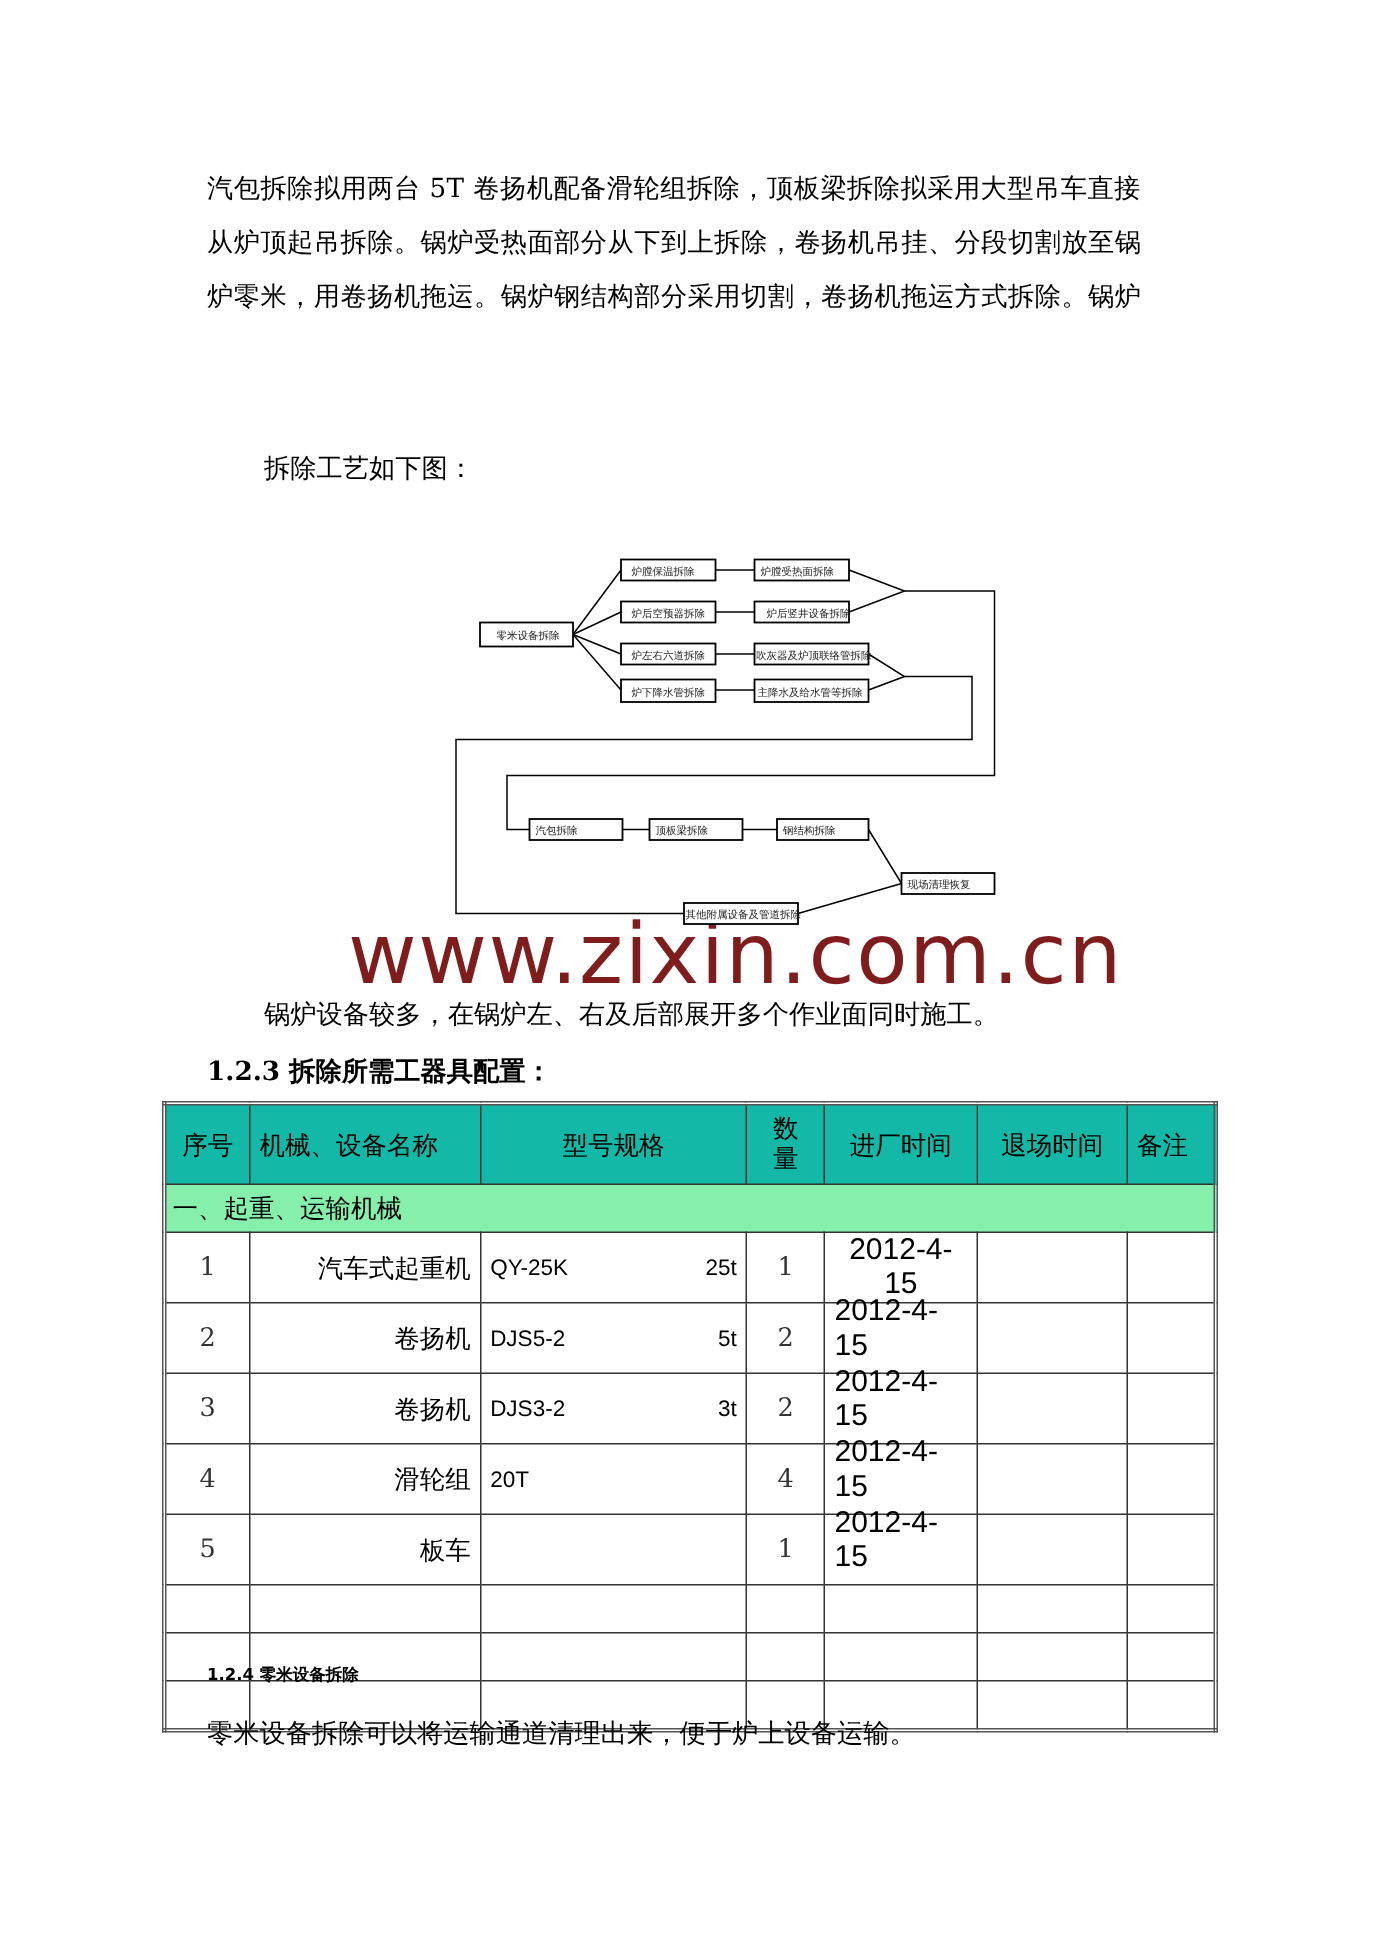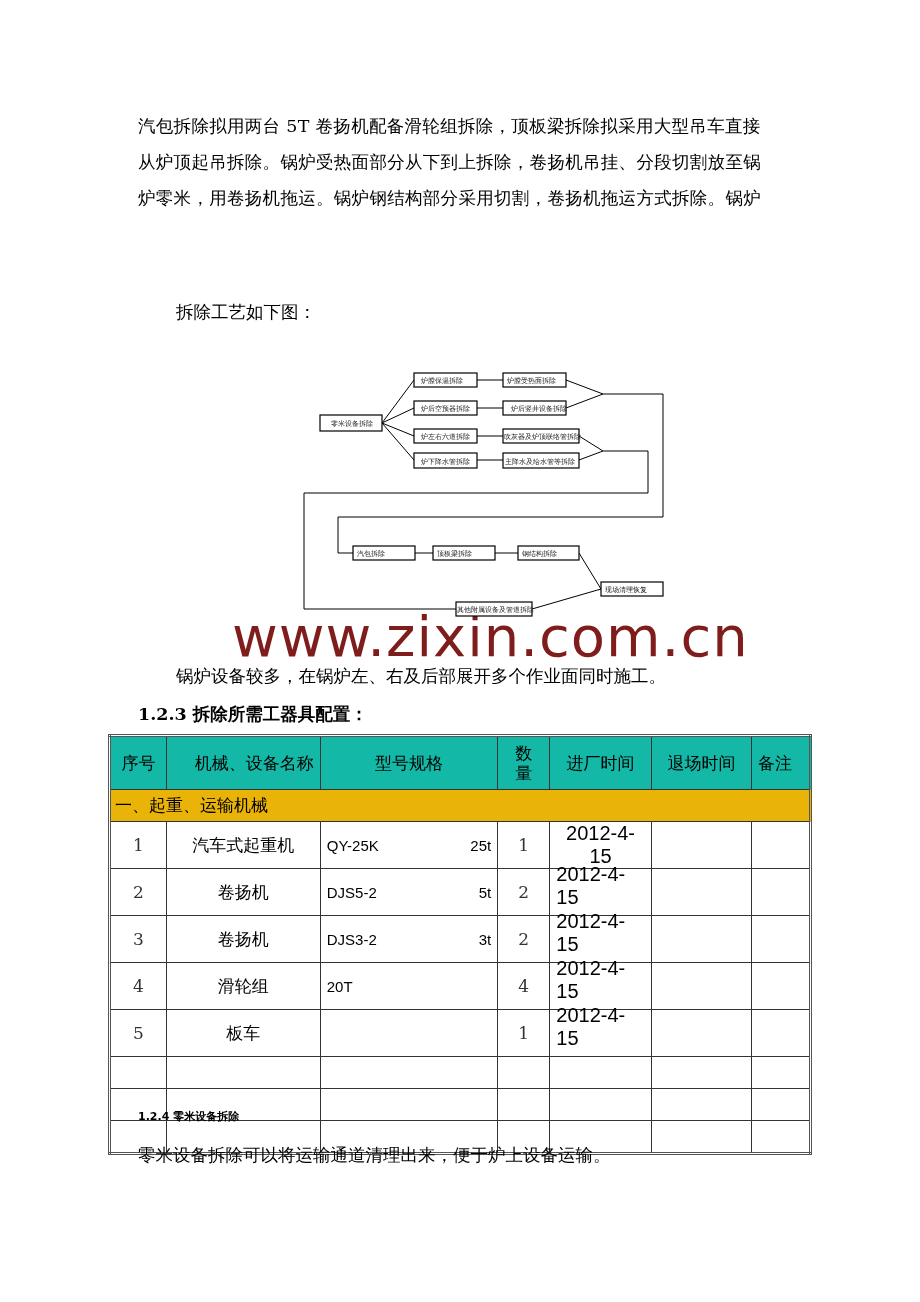--- a/index.html
+++ b/index.html
@@ -16,23 +16,23 @@
                font-family: "DejaVu Sans", "Liberation Sans", sans-serif; letter-spacing: 1px; white-space: nowrap; }
   svg.diagram { position: absolute; left: 0; top: 0; }
   .box { fill: #fff; stroke: #000; stroke-width: 1.2; }
   .boxtext { font-size: 7px; font-family: "DejaVu Serif", serif; fill: #222; }
   .conn { stroke: #000; stroke-width: 1; fill: none; }
 
   table.equip { position: absolute; left: 108px; top: 734px; width: 704px; border-collapse: collapse;
                 border: 3px double #555; font-size: 17px; }
   table.equip td, table.equip th { border: 1px solid #333; padding: 0 6px; height: 31px; font-weight: normal; }
   table.equip th { background: #14b8a6; height: 52px; }
-  table.equip tr.cat td { background: #eab308; text-align: left; padding-left: 4px; }
+  table.equip tr.cat td { background: #86efac; text-align: left; padding-left: 4px; }
   .c-no { width: 44px; text-align: center; }
-  .c-name { width: 145px; text-align: center; }
+  .c-name { width: 145px; text-align: right; }
   .c-model { width: 168px; }
   .c-qty { width: 40px; text-align: center; }
   .c-in { width: 90px; text-align: center; }
   .c-out { width: 90px; text-align: center; }
   .c-note { width: 46px; text-align: left; }
   .model-wrap { display: flex; justify-content: space-between; font-family: "Liberation Sans", "DejaVu Sans", sans-serif; font-size: 15px; gap: 20px; }
   .date { font-family: "Liberation Sans", "DejaVu Sans", sans-serif; font-size: 20px; display: inline-block; transform: translateY(-6px); }
   .num { color: #333; }
   th .qty-label { display: inline-block; width: 1em; line-height: 20px; }
 </style>
@@ -134,21 +134,21 @@
 </svg>
 
 <div class="indent" style="top:664px;">锅炉设备较多，在锅炉左、右及后部展开多个作业面同时施工。</div>
 
 <div class="heading" style="top:702px;">1.2.3 拆除所需工器具配置：</div>
 
 <table class="equip">
   <tbody>
       <tr>
     <th class="c-no">序号</th>
-    <th class="c-name" style="text-align:right">机械、设备名称</th>
+    <th class="c-name" style="text-align:left">机械、设备名称</th>
     <th class="c-model">型号规格</th>
     <th class="c-qty"><span class="qty-label">数量</span></th>
     <th class="c-in">进厂时间</th>
     <th class="c-out">退场时间</th>
     <th class="c-note">备注</th>
   </tr>
   <tr class="cat">
     <td colspan="7">一、起重、运输机械</td>
   </tr>
   <tr>

